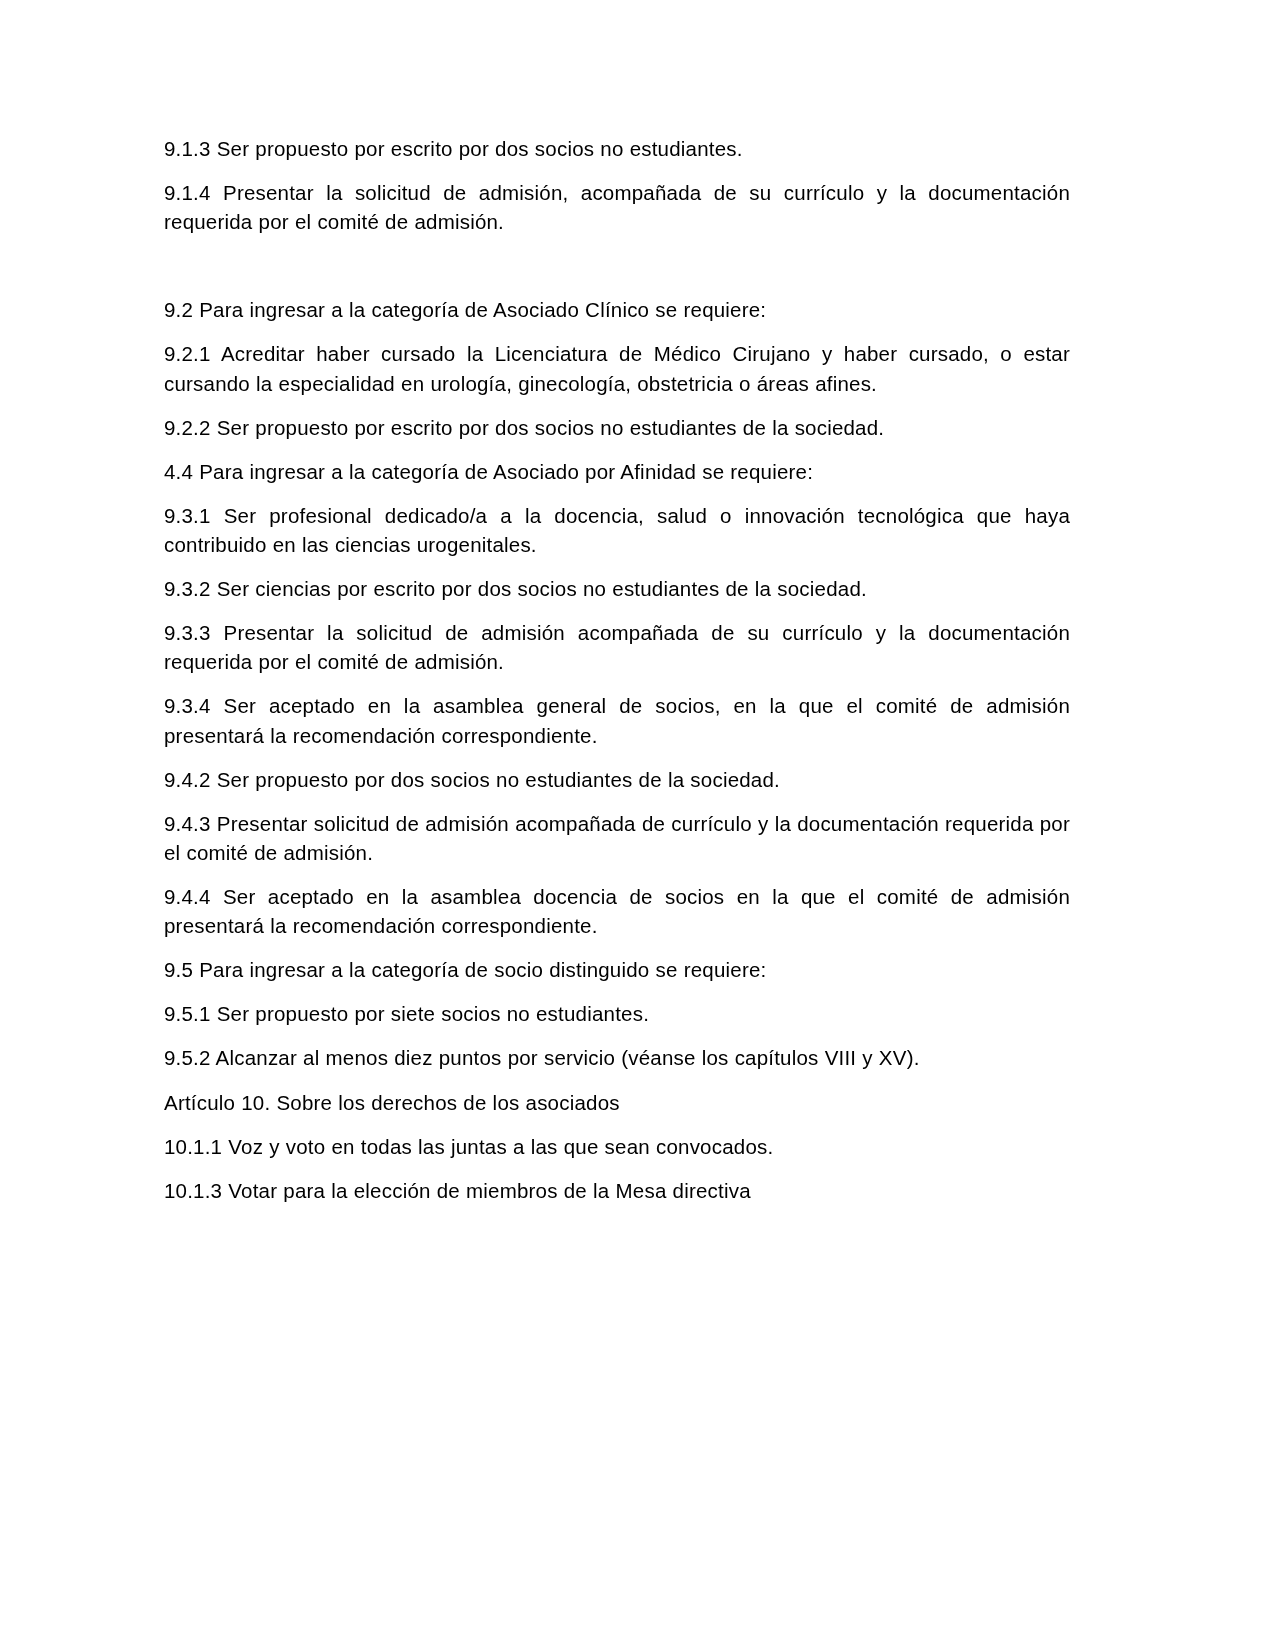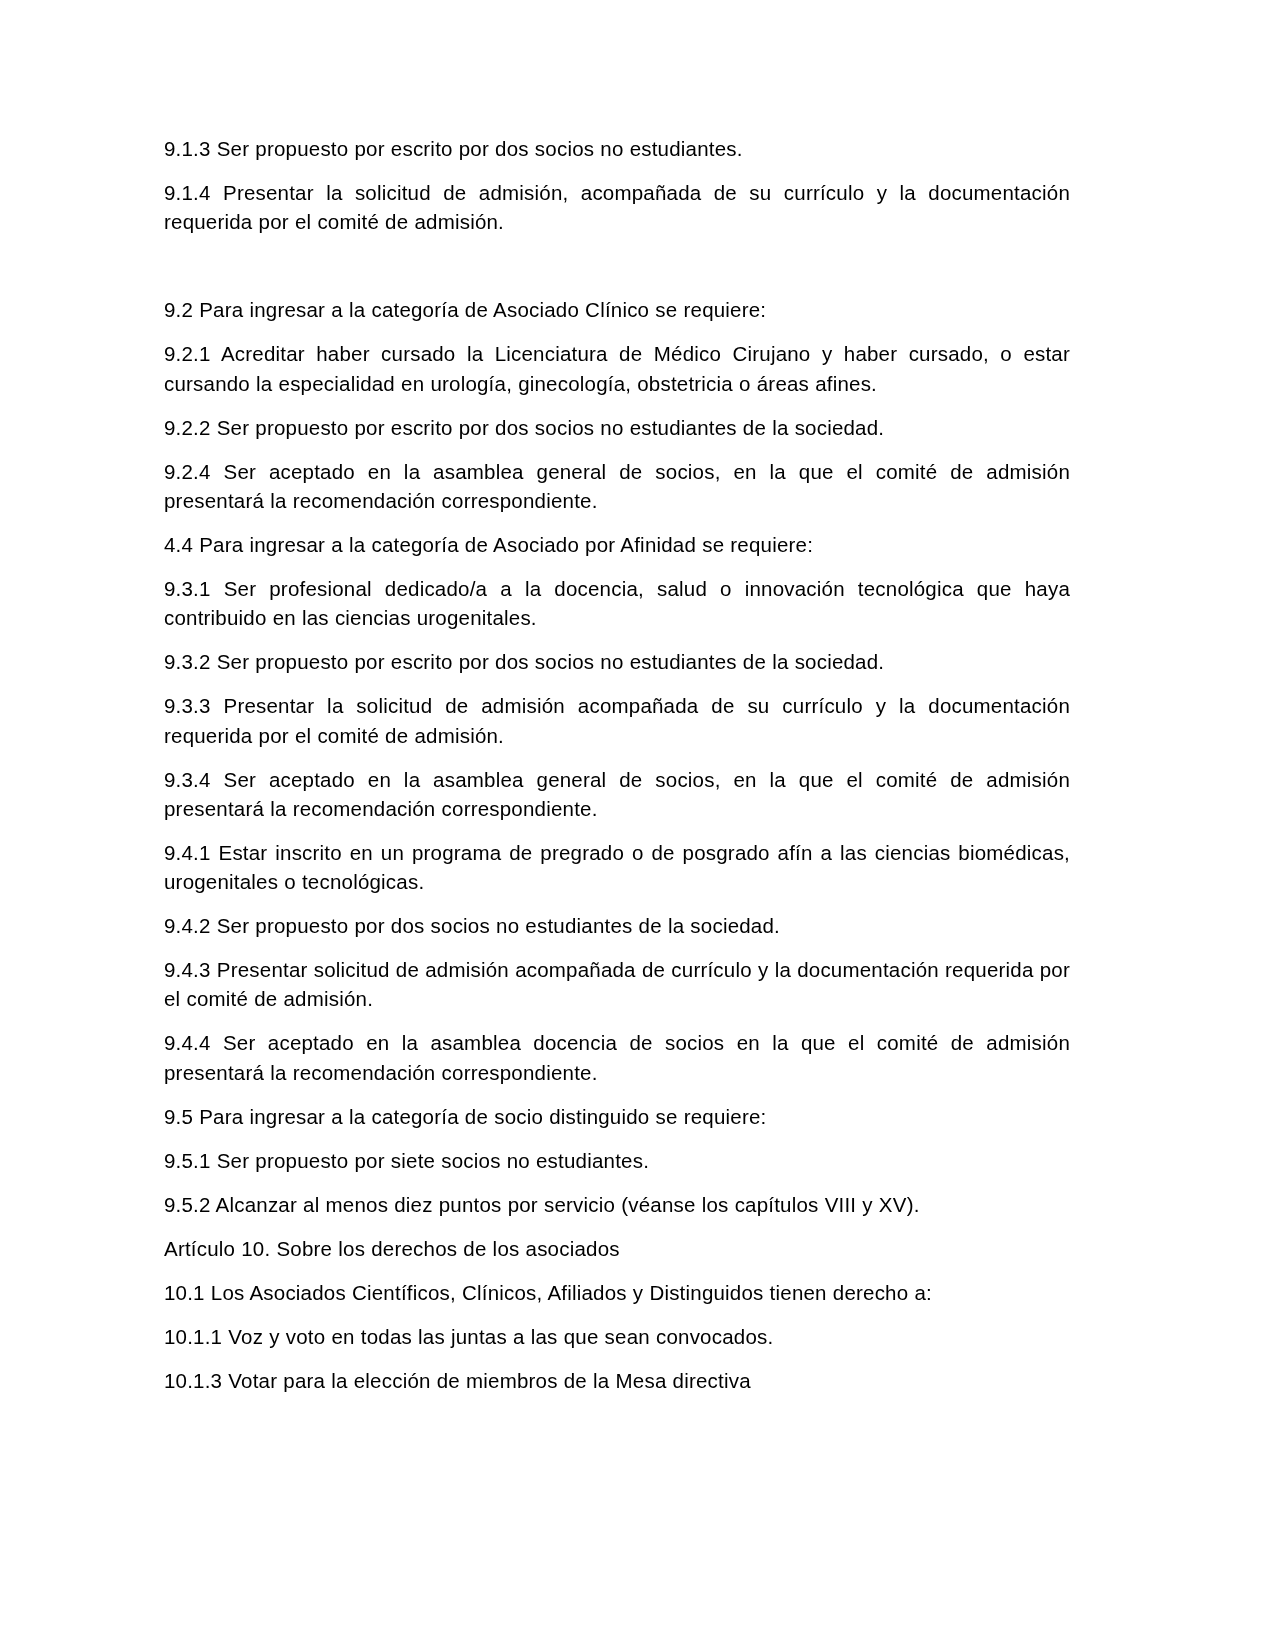--- a/index.html
+++ b/index.html
@@ -59,50 +59,47 @@
 
     <p class="spacer"></p>
 
     <p class="para last-left">9.2 Para ingresar a la categoría de Asociado Clínico se requiere:</p>
 
     <p class="para">9.2.1 Acreditar haber cursado la Licenciatura de Médico Cirujano y haber cursado, o estar cursando la especialidad en urología, ginecología, obstetricia o áreas afines.</p>
 
     <p class="para last-left">9.2.2 Ser propuesto por escrito por dos socios no estudiantes de la sociedad.</p>
 
 
-    <p class="para">9.2.4 Ser aceptado en la asamblea general de socios, en la que el comité de admisión presentará la recomendación correspondiente.</p>
 
     <p class="para last-left">4.4 Para ingresar a la categoría de Asociado por Afinidad se requiere:</p>
 
     <p class="para">9.3.1 Ser profesional dedicado/a a la docencia, salud o innovación tecnológica que haya contribuido en las ciencias urogenitales.</p>
 
-    <p class="para last-left">9.3.2 Ser propuesto por escrito por dos socios no estudiantes de la sociedad.</p>
+    <p class="para last-left">9.3.2 Ser ciencias por escrito por dos socios no estudiantes de la sociedad.</p>
 
     <p class="para">9.3.3 Presentar la solicitud de admisión acompañada de su currículo y la documentación requerida por el comité de admisión.</p>
 
     <p class="para">9.3.4 Ser aceptado en la asamblea general de socios, en la que el comité de admisión presentará la recomendación correspondiente.</p>
 
 
-    <p class="para">9.4.1 Estar inscrito en un programa de pregrado o de posgrado afín a las ciencias biomédicas, urogenitales o tecnológicas.</p>
 
     <p class="para last-left">9.4.2 Ser propuesto por dos socios no estudiantes de la sociedad.</p>
 
     <p class="para">9.4.3 Presentar solicitud de admisión acompañada de currículo y la documentación requerida por el comité de admisión.</p>
 
     <p class="para">9.4.4 Ser aceptado en la asamblea docencia de socios en la que el comité de admisión presentará la recomendación correspondiente.</p>
 
     <p class="para last-left">9.5 Para ingresar a la categoría de socio distinguido se requiere:</p>
 
     <p class="para last-left">9.5.1 Ser propuesto por siete socios no estudiantes.</p>
 
     <p class="para last-left">9.5.2 Alcanzar al menos diez puntos por servicio (véanse los capítulos VIII y XV).</p>
 
     <p class="para last-left">Artículo 10. Sobre los derechos de los asociados</p>
 
-    <p class="para last-left">10.1 Los Asociados Científicos, Clínicos, Afiliados y Distinguidos tienen derecho a:</p>
 
     <p class="para last-left">10.1.1 Voz y voto en todas las juntas a las que sean convocados.</p>
 
 
     <p class="para last-left">10.1.3 Votar para la elección de miembros de la Mesa directiva</p>
 
   </div>
 </div>
 
 </body></html>

